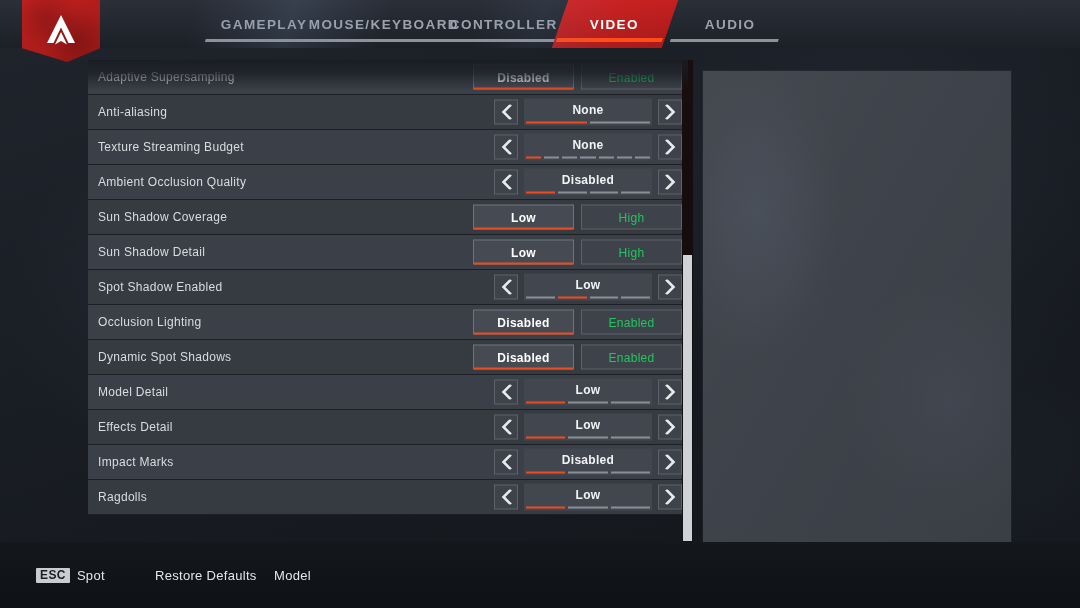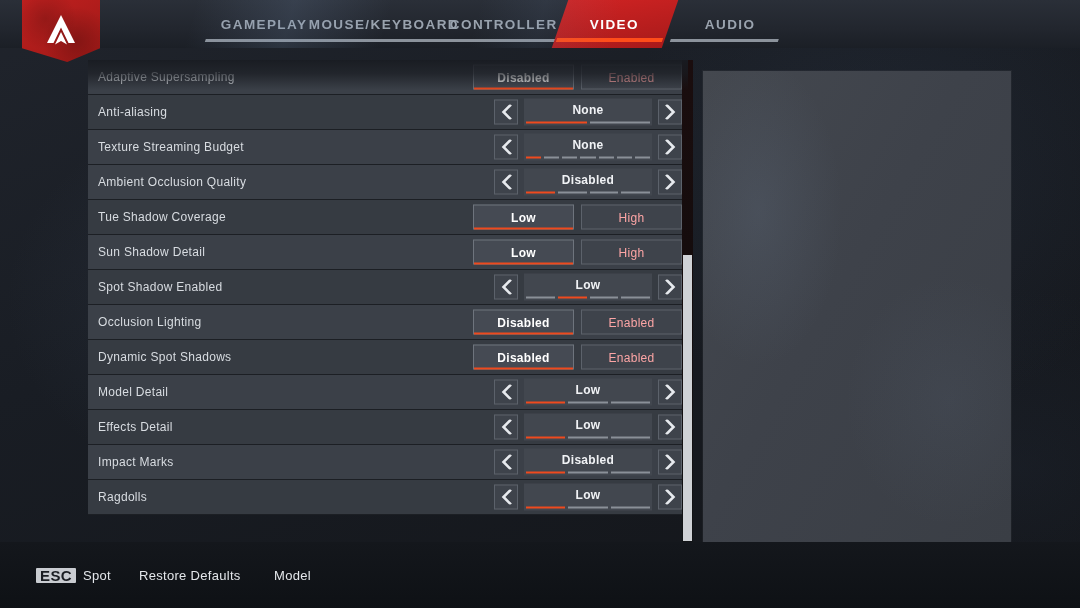--- a/index.html
+++ b/index.html
@@ -119,21 +119,21 @@
   .seg.on{ background:#ef4a1e; }
 
   
   .toggle{
     width:101px; height:25px;
     border:1px solid #5c626b;
     background:#3e434b;
     display:flex; align-items:center; justify-content:center;
     position:relative;
   }
-  .toggle span{ font-size:12px; color:#fca5a5; letter-spacing:.3px; }
+  .toggle span{ font-size:12px; color:#22c55e; letter-spacing:.3px; }
   .toggle.sel{ border-color:#6e747d; background:#454a53; }
   .toggle.sel span{ color:#ffffff; font-weight:bold; }
   .toggle .tu{
     position:absolute; left:0; right:0; bottom:-1px; height:2px; background:transparent;
   }
   .toggle.sel .tu{ background:#ef4a1e; }
 
   
   .list-fade{
     position:absolute; left:88px; top:60px; width:600px; height:30px;
@@ -171,21 +171,21 @@
     display:flex; align-items:center;
   }
   .fitem{
     display:flex; align-items:center; gap:7px;
     font-size:13px; color:#e3e6ea; letter-spacing:.3px;
   }
   .esc-key{
     display:inline-flex; align-items:center; justify-content:center;
     min-width:27px; height:15px; padding:0 4px;
     background:#c9ccd1; color:#1b1e23;
-    font-size:15px; font-weight:bold; letter-spacing:.4px;
+    font-size:12px; font-weight:bold; letter-spacing:.4px;
     border-radius:1px;
   }
 </style>
 </head>
 <body>
 
 <div id="root">
 
   <div class="topbar">
     <div id="tabs-host">
@@ -304,21 +304,21 @@
               </div>
             </div>
             <div class="arrow">
               <svg width="11" height="15" viewBox="0 0 11 15">
                 <path d="M2 1 L8.5 7.5 L2 14" stroke="#e7eaee" stroke-width="2.6" fill="none" stroke-linecap="square"></path>
               </svg>
             </div>
           </div>
         </div>
         <div class="row alt">
-          <div class="row-label">Tue Shadow Coverage</div>
+          <div class="row-label">Sun Shadow Coverage</div>
           <div class="ctrl" style="gap: 7px;">
             <div class="toggle sel">
               <span>Low</span>
               <div class="tu"></div>
             </div>
             <div class="toggle">
               <span>High</span>
               <div class="tu"></div>
             </div>
           </div>
@@ -488,21 +488,21 @@
   <div class="preview">
     <div class="preview-sheen"></div>
   </div>
 
   <div class="footer">
     <div id="footer-host" style="display:flex;align-items:center;">
         <div class="fitem" style="position: absolute; left: 36px;">
           <span class="esc-key">ESC</span>
           <span>Spot</span>
         </div>
-        <div class="fitem" style="position: absolute; left: 139px;">
+        <div class="fitem" style="position: absolute; left: 155px;">
           <span>Restore Defaults</span>
         </div>
         <div class="fitem" style="position: absolute; left: 274px;">
           <span>Model</span>
         </div>
       </div>
   </div>
 
 </div>
 

